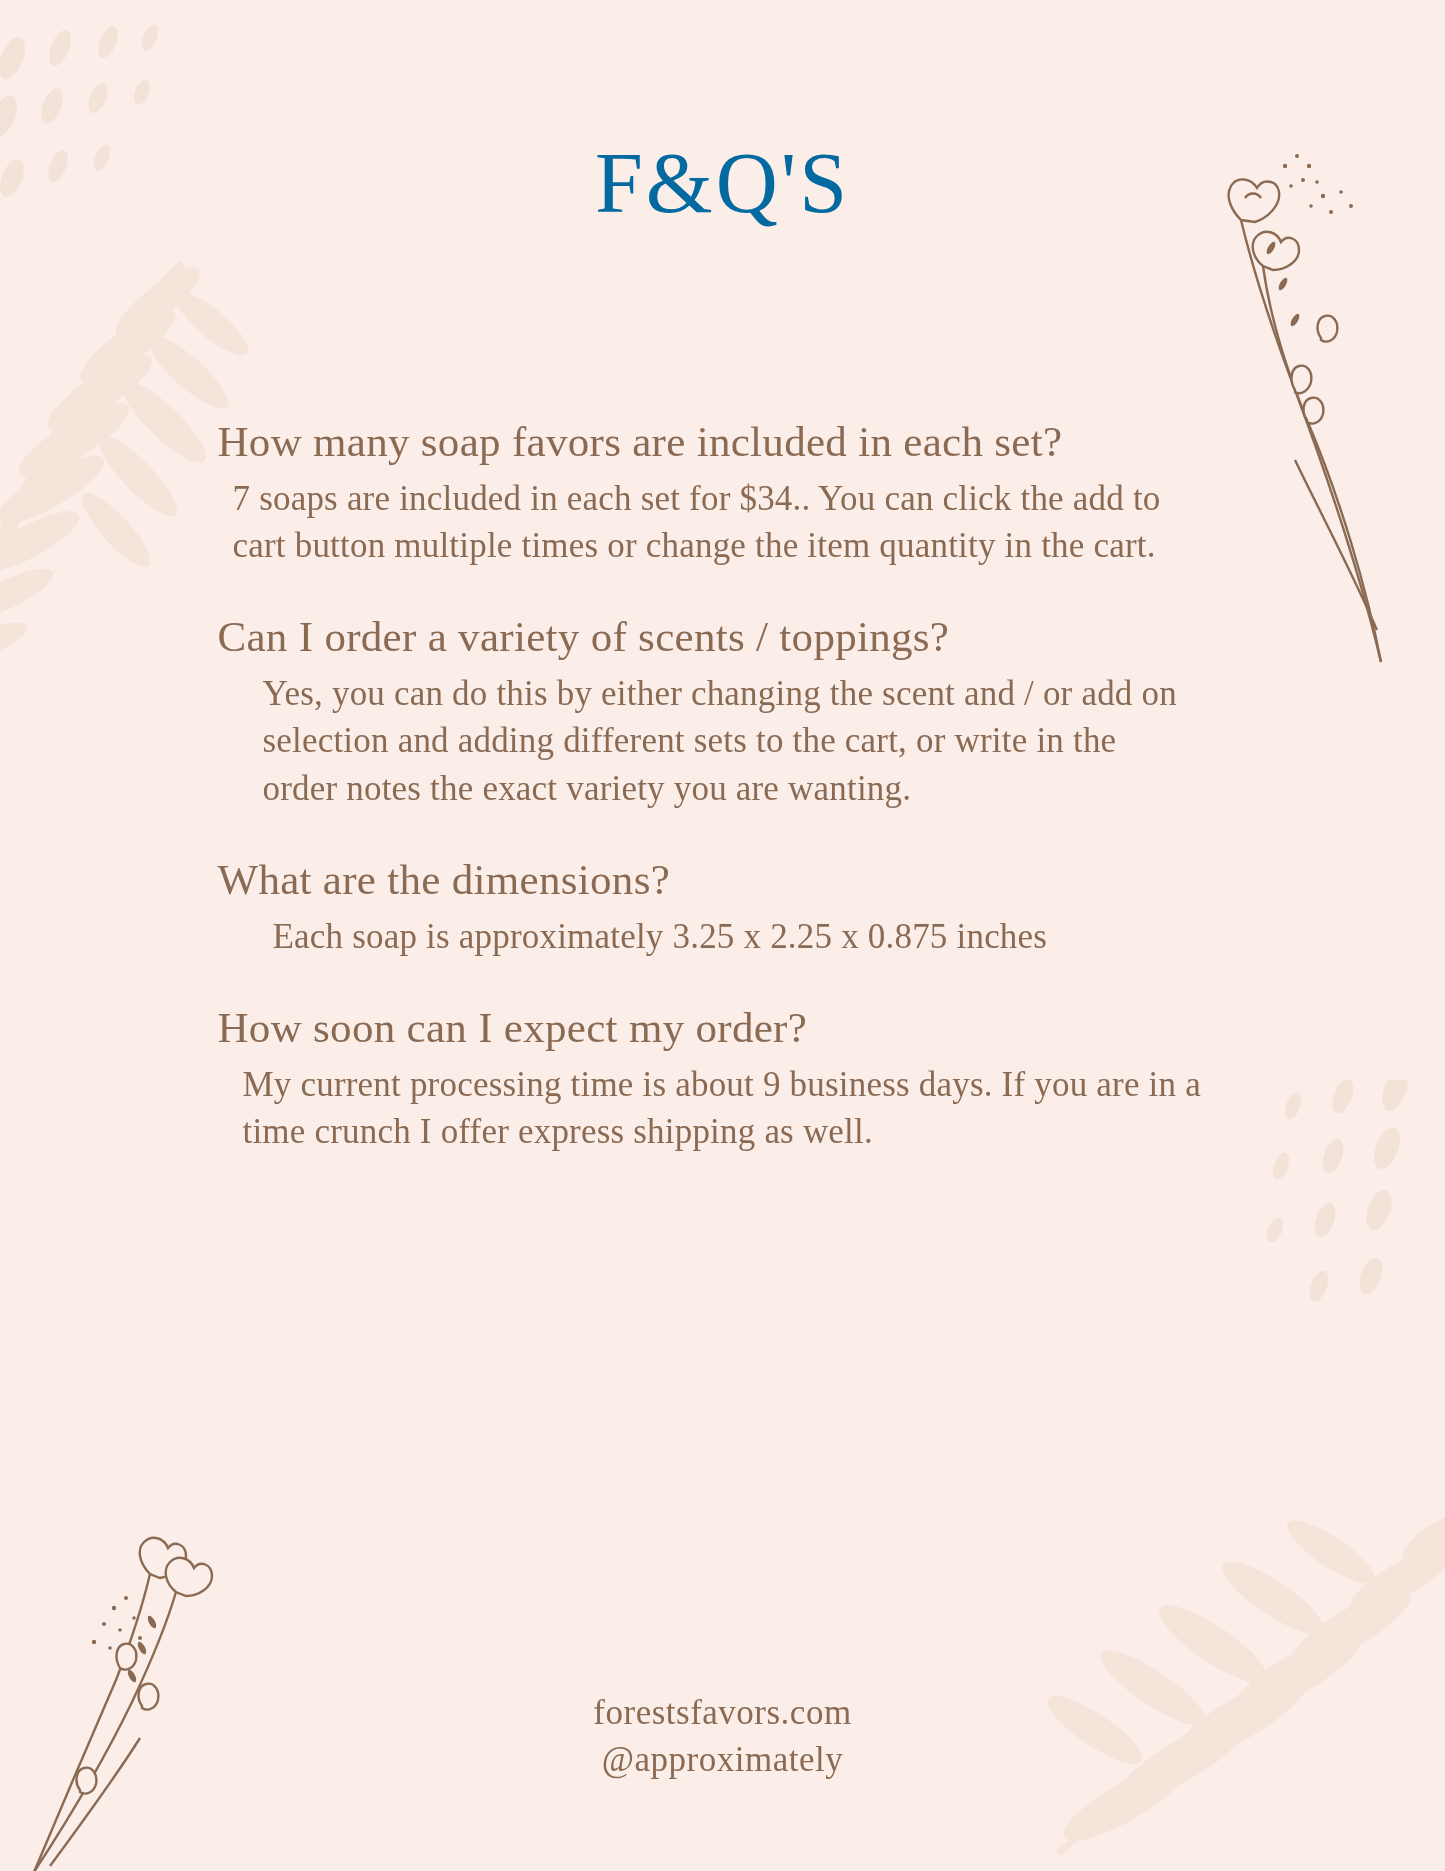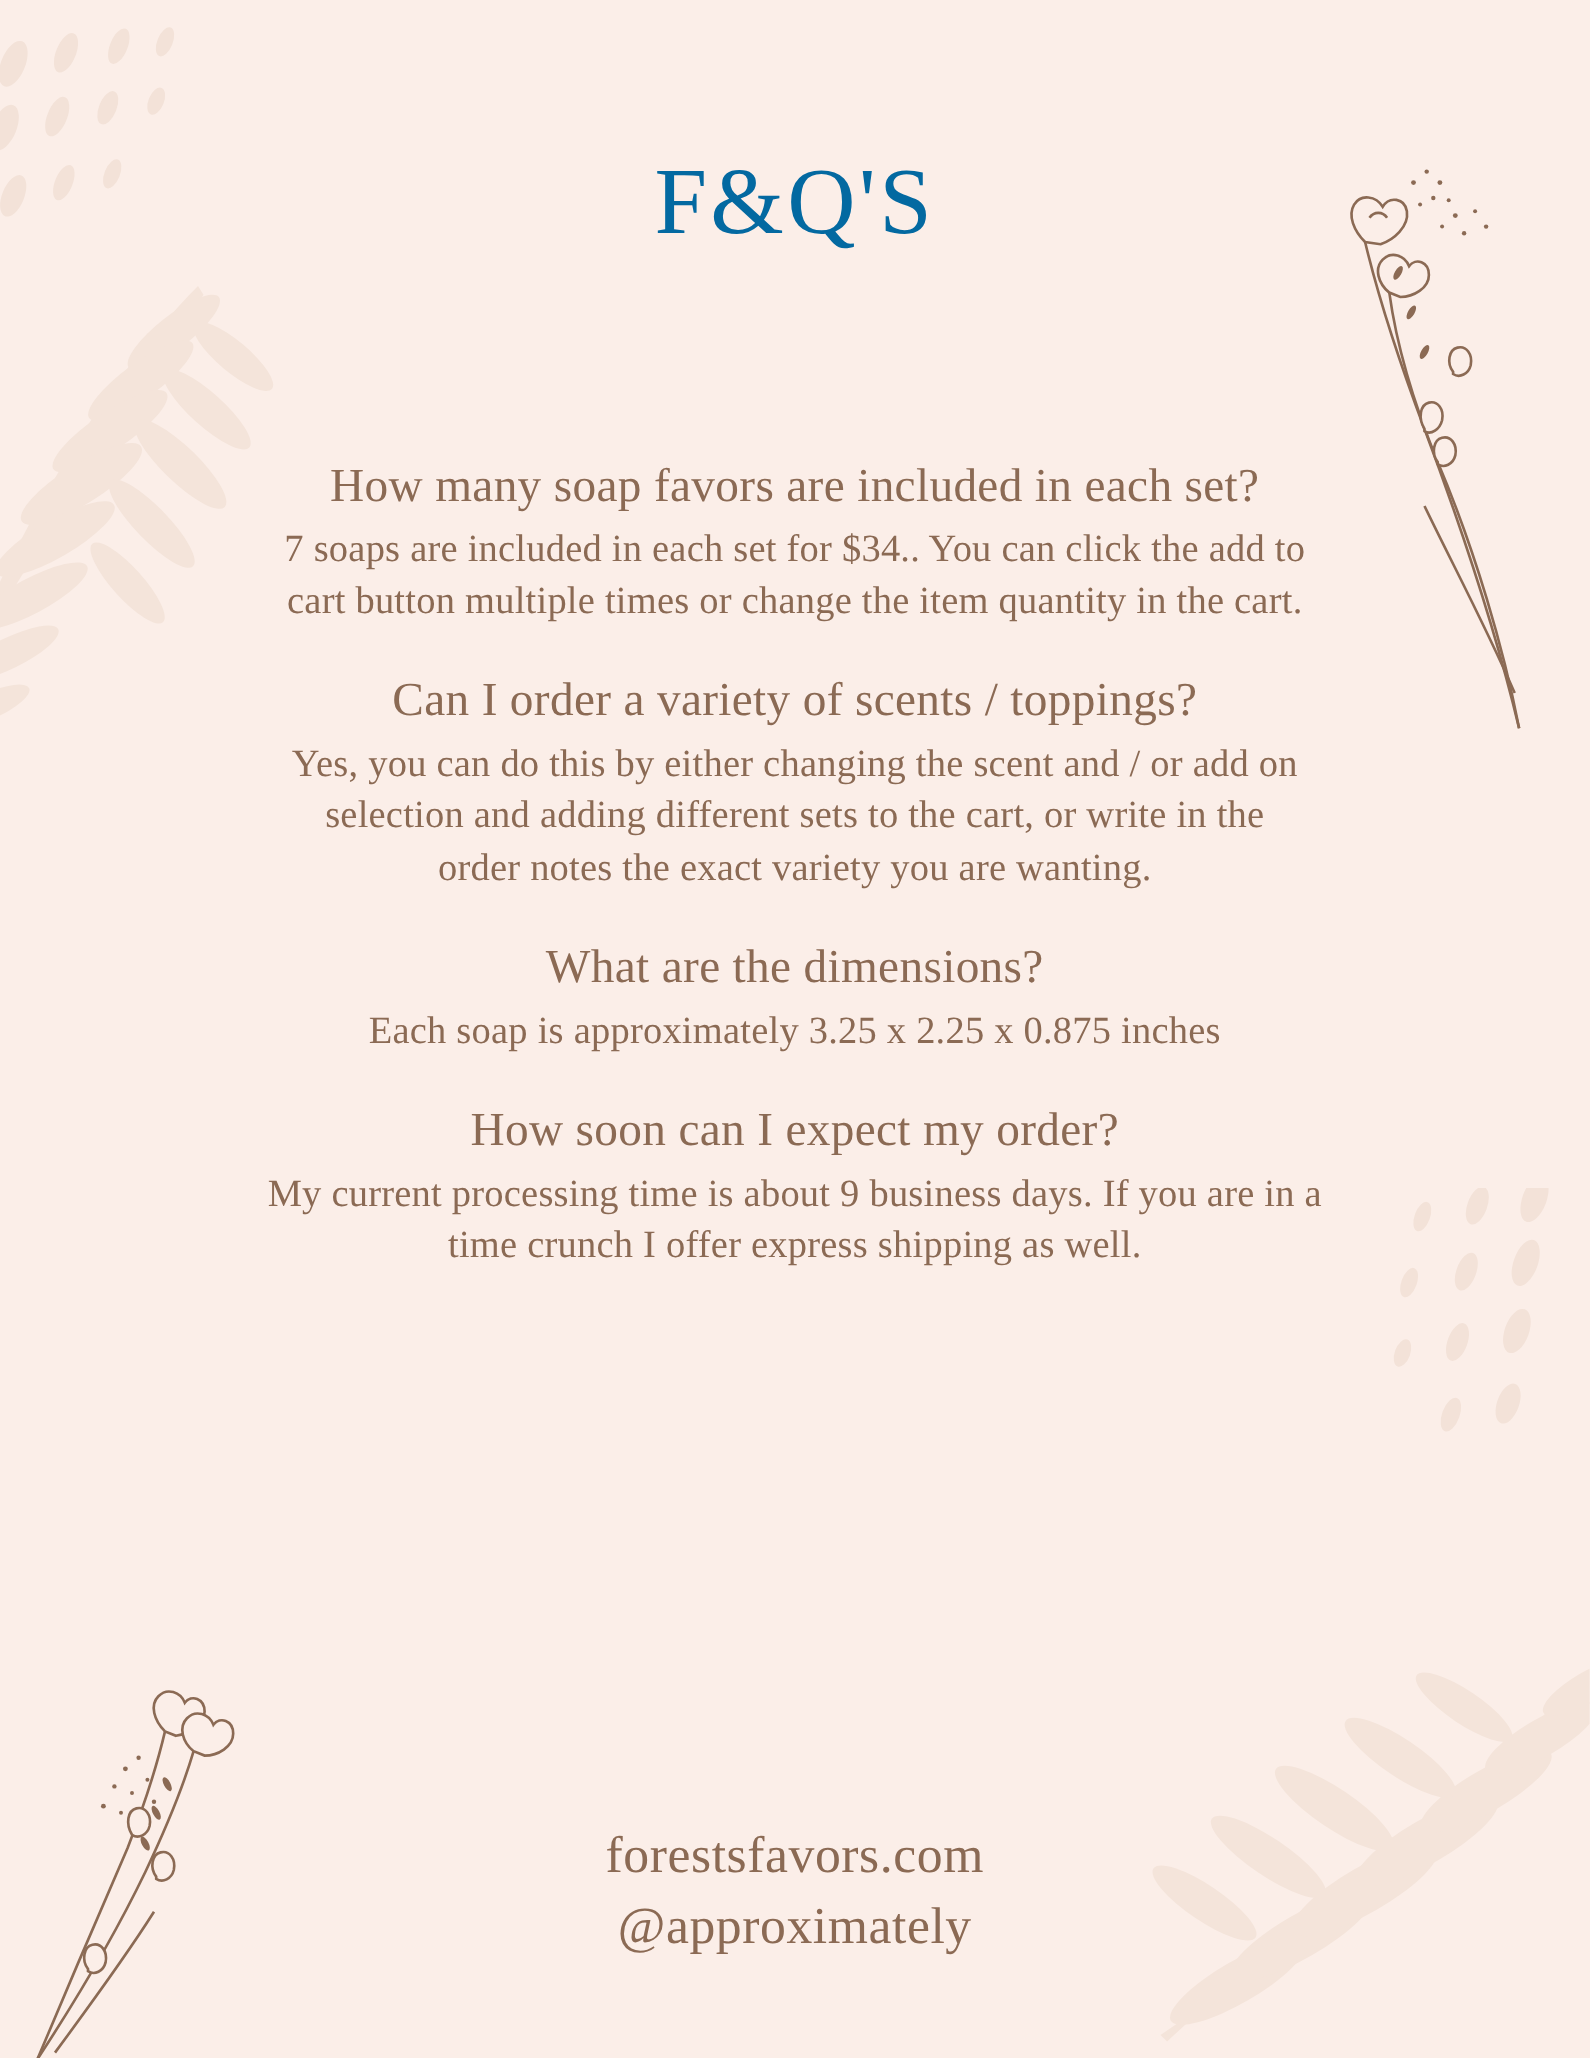--- a/index.html
+++ b/index.html
@@ -59,21 +59,21 @@
   .faq-list {
     margin-top: 130px;
     width: 1010px;
     display: flex;
     flex-direction: column;
     align-items: center;
   }
 
   .faq-item {
     width: 100%;
-    text-align: center;
+    text-align: left;
     margin-bottom: 40px;
   }
   .faq-item:last-child { margin-bottom: 16px; }
 
   .faq-q {
     font-size: 43px;
     line-height: 1.28;
     color: #8b6a54;
     font-weight: 400;
     letter-spacing: 0.3px;
@@ -91,21 +91,21 @@
 
   .footer {
     position: absolute;
     left: 0;
     right: 0;
     bottom: 88px;
     text-align: center;
     z-index: 5;
   }
   .footer div {
-    font-size: 47px;
+    font-size: 35px;
     line-height: 1.35;
     color: #8b6a54;
     letter-spacing: 0.5px;
   }
 
   
   .w1 { width: 980px; margin: 0 auto; }
   .w2 { width: 920px; margin: 0 auto; }
   .w3 { width: 900px; margin: 0 auto; }
   .w4 { width: 960px; margin: 0 auto; }

